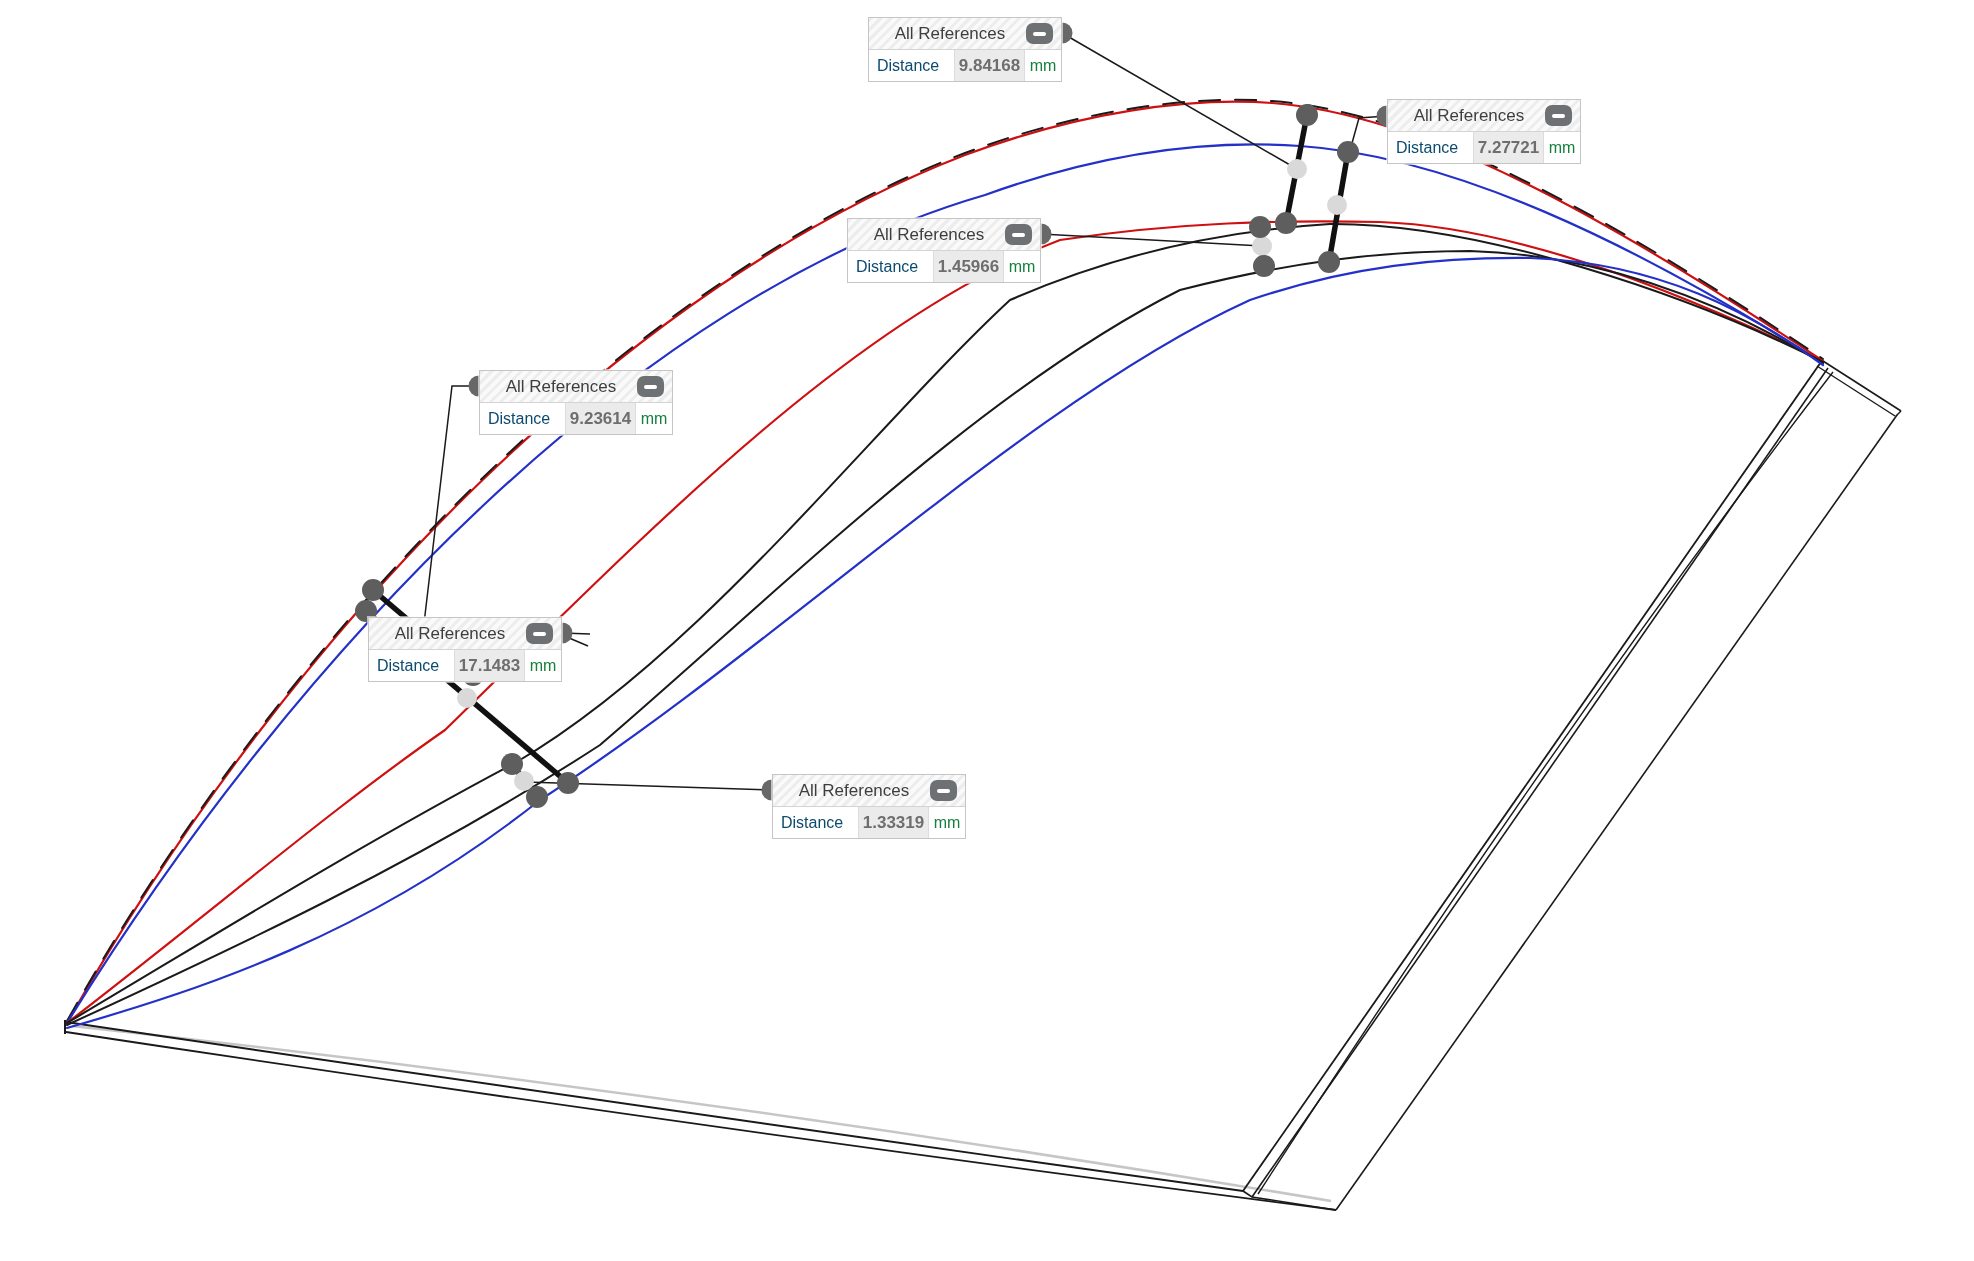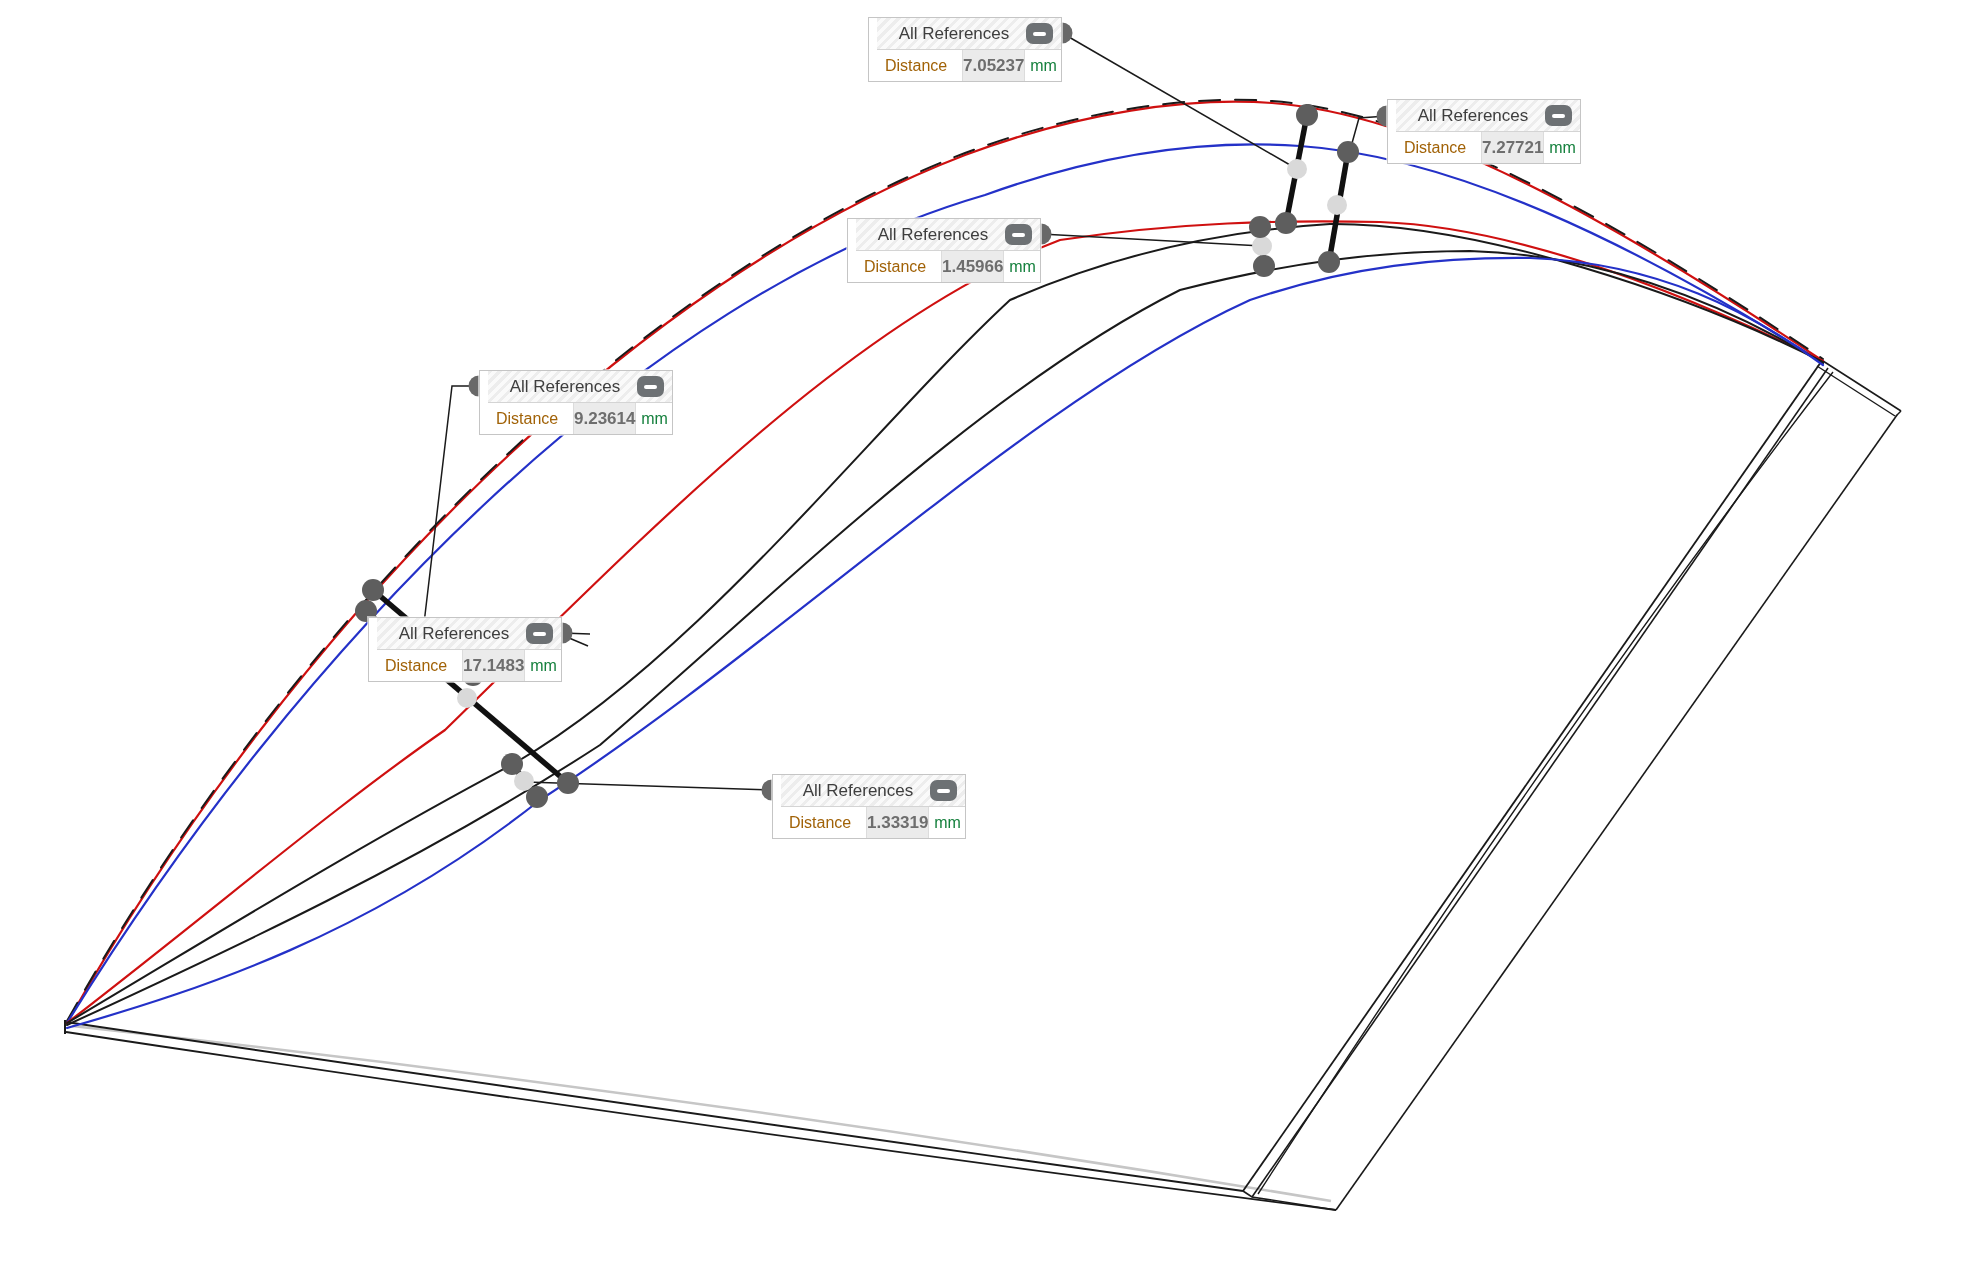--- a/index.html
+++ b/index.html
@@ -8,21 +8,20 @@
     width:1974px;height:1261px;
     background:#ffffff;
     overflow:hidden;
     font-family:"Liberation Sans", sans-serif;
   }
   .scene-svg{position:absolute;left:0;top:0;z-index:1;}
   .callout{
     position:absolute;width:194px;z-index:2;
     border:1px solid #c5c5c5;background:#ffffff;box-sizing:border-box;
     box-shadow:0 0 0 1px rgba(255,255,255,0.6);
-    padding-left:8px;
   }
   .callout-header{
     position:relative;height:31px;
     background:repeating-linear-gradient(135deg,#ededed 0 3px,#fafafa 3px 7px);
     border-bottom:1px solid #d4d4d4;
   }
   .callout-title{
     position:absolute;left:0;top:0;right:30px;height:31px;
     display:flex;align-items:center;justify-content:center;
     color:#3e3e3e;font-size:17px;white-space:nowrap;
@@ -31,21 +30,21 @@
     position:absolute;right:8px;top:5px;width:27px;height:21px;
     border-radius:7px;background:#6d7174;cursor:pointer;
   }
   .minus-btn::after{
     content:"";position:absolute;left:7px;top:9px;width:13px;height:3.5px;
     border-radius:2px;background:#ffffff;
   }
   .callout-row{display:flex;height:31px;background:#ffffff;}
   .cell-label{
     flex:0 0 86px;display:flex;align-items:center;padding-left:8px;
-    color:#a16207;font-size:16px;border-right:1px solid #dcdcdc;box-sizing:border-box;
+    color:#0c4a6e;font-size:16px;border-right:1px solid #dcdcdc;box-sizing:border-box;
   }
   .cell-value{
     flex:1;display:flex;align-items:center;justify-content:center;
     background:#ebebeb;color:#6e6e6e;font-weight:bold;font-size:17px;
     border-right:1px solid #dcdcdc;
   }
   .cell-unit{
     flex:0 0 36px;display:flex;align-items:center;justify-content:center;
     color:#15803d;font-size:16px;
   }
@@ -136,21 +135,21 @@
     </g>
   </svg>
 
   <div class="callout" style="left:868px;top:17px;">
     <div class="callout-header">
       <div class="callout-title">All References</div>
       <div class="minus-btn"></div>
     </div>
     <div class="callout-row">
       <div class="cell-label">Distance</div>
-      <div class="cell-value">7.05237</div>
+      <div class="cell-value">9.84168</div>
       <div class="cell-unit">mm</div>
     </div>
   </div>
 
   <div class="callout" style="left:1387px;top:99px;">
     <div class="callout-header">
       <div class="callout-title">All References</div>
       <div class="minus-btn"></div>
     </div>
     <div class="callout-row">

